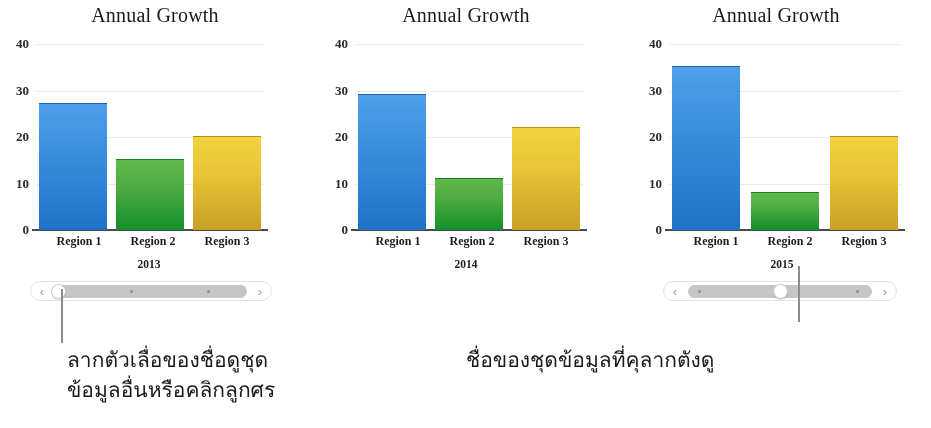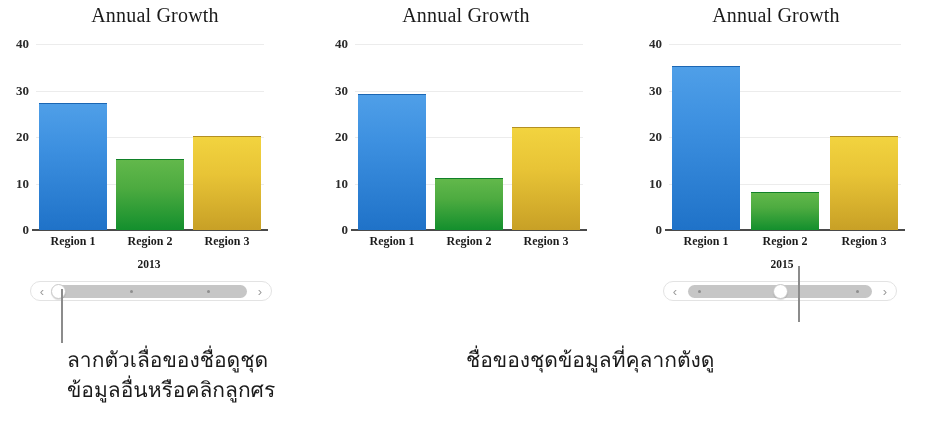--- a/index.html
+++ b/index.html
@@ -111,21 +111,21 @@
   }
   .bar.c0 { background: linear-gradient(to bottom, #4f9fe8 0%, #3d90e0 35%, #1f72c8 100%); }
   .bar.c1 { background: linear-gradient(to bottom, #62b84b 0%, #4dab40 40%, #138f2d 100%); }
   .bar.c2 { background: linear-gradient(to bottom, #f2d33f 0%, #e8c436 40%, #c8a026 100%); }
 
   .xlabels {
     position: absolute;
     top: 234px;
     height: 18px;
     display: flex;
-    justify-content: space-between;
+    justify-content: flex-end;
   }
   .p1 .xlabels { left: 36px; width: 228px; }
   .p2 .xlabels { left: 44px; width: 228px; }
   .p3 .xlabels { left: 48px; width: 232px; }
   .xlabel {
     width: 74px;
     text-align: center;
     font-family: "Liberation Serif", serif;
     font-size: 12px;
     font-weight: bold;
@@ -305,20 +305,21 @@
           </div>
       </div>
     </div>
 
     <div class="xlabels">
       <div class="xlabel">Region 1</div>
       <div class="xlabel">Region 2</div>
       <div class="xlabel">Region 3</div>
     </div>
 
+    <div class="series-label">2014</div>
 
     <div class="slider">
       <div class="arrow">‹</div>
       <div class="track">
         <div class="track-dot" style="left:6%"></div>
         <div class="track-dot" style="left:92%"></div>
         <div class="knob" style="left:50%"></div>
       </div>
       <div class="arrow">›</div>
     </div>

